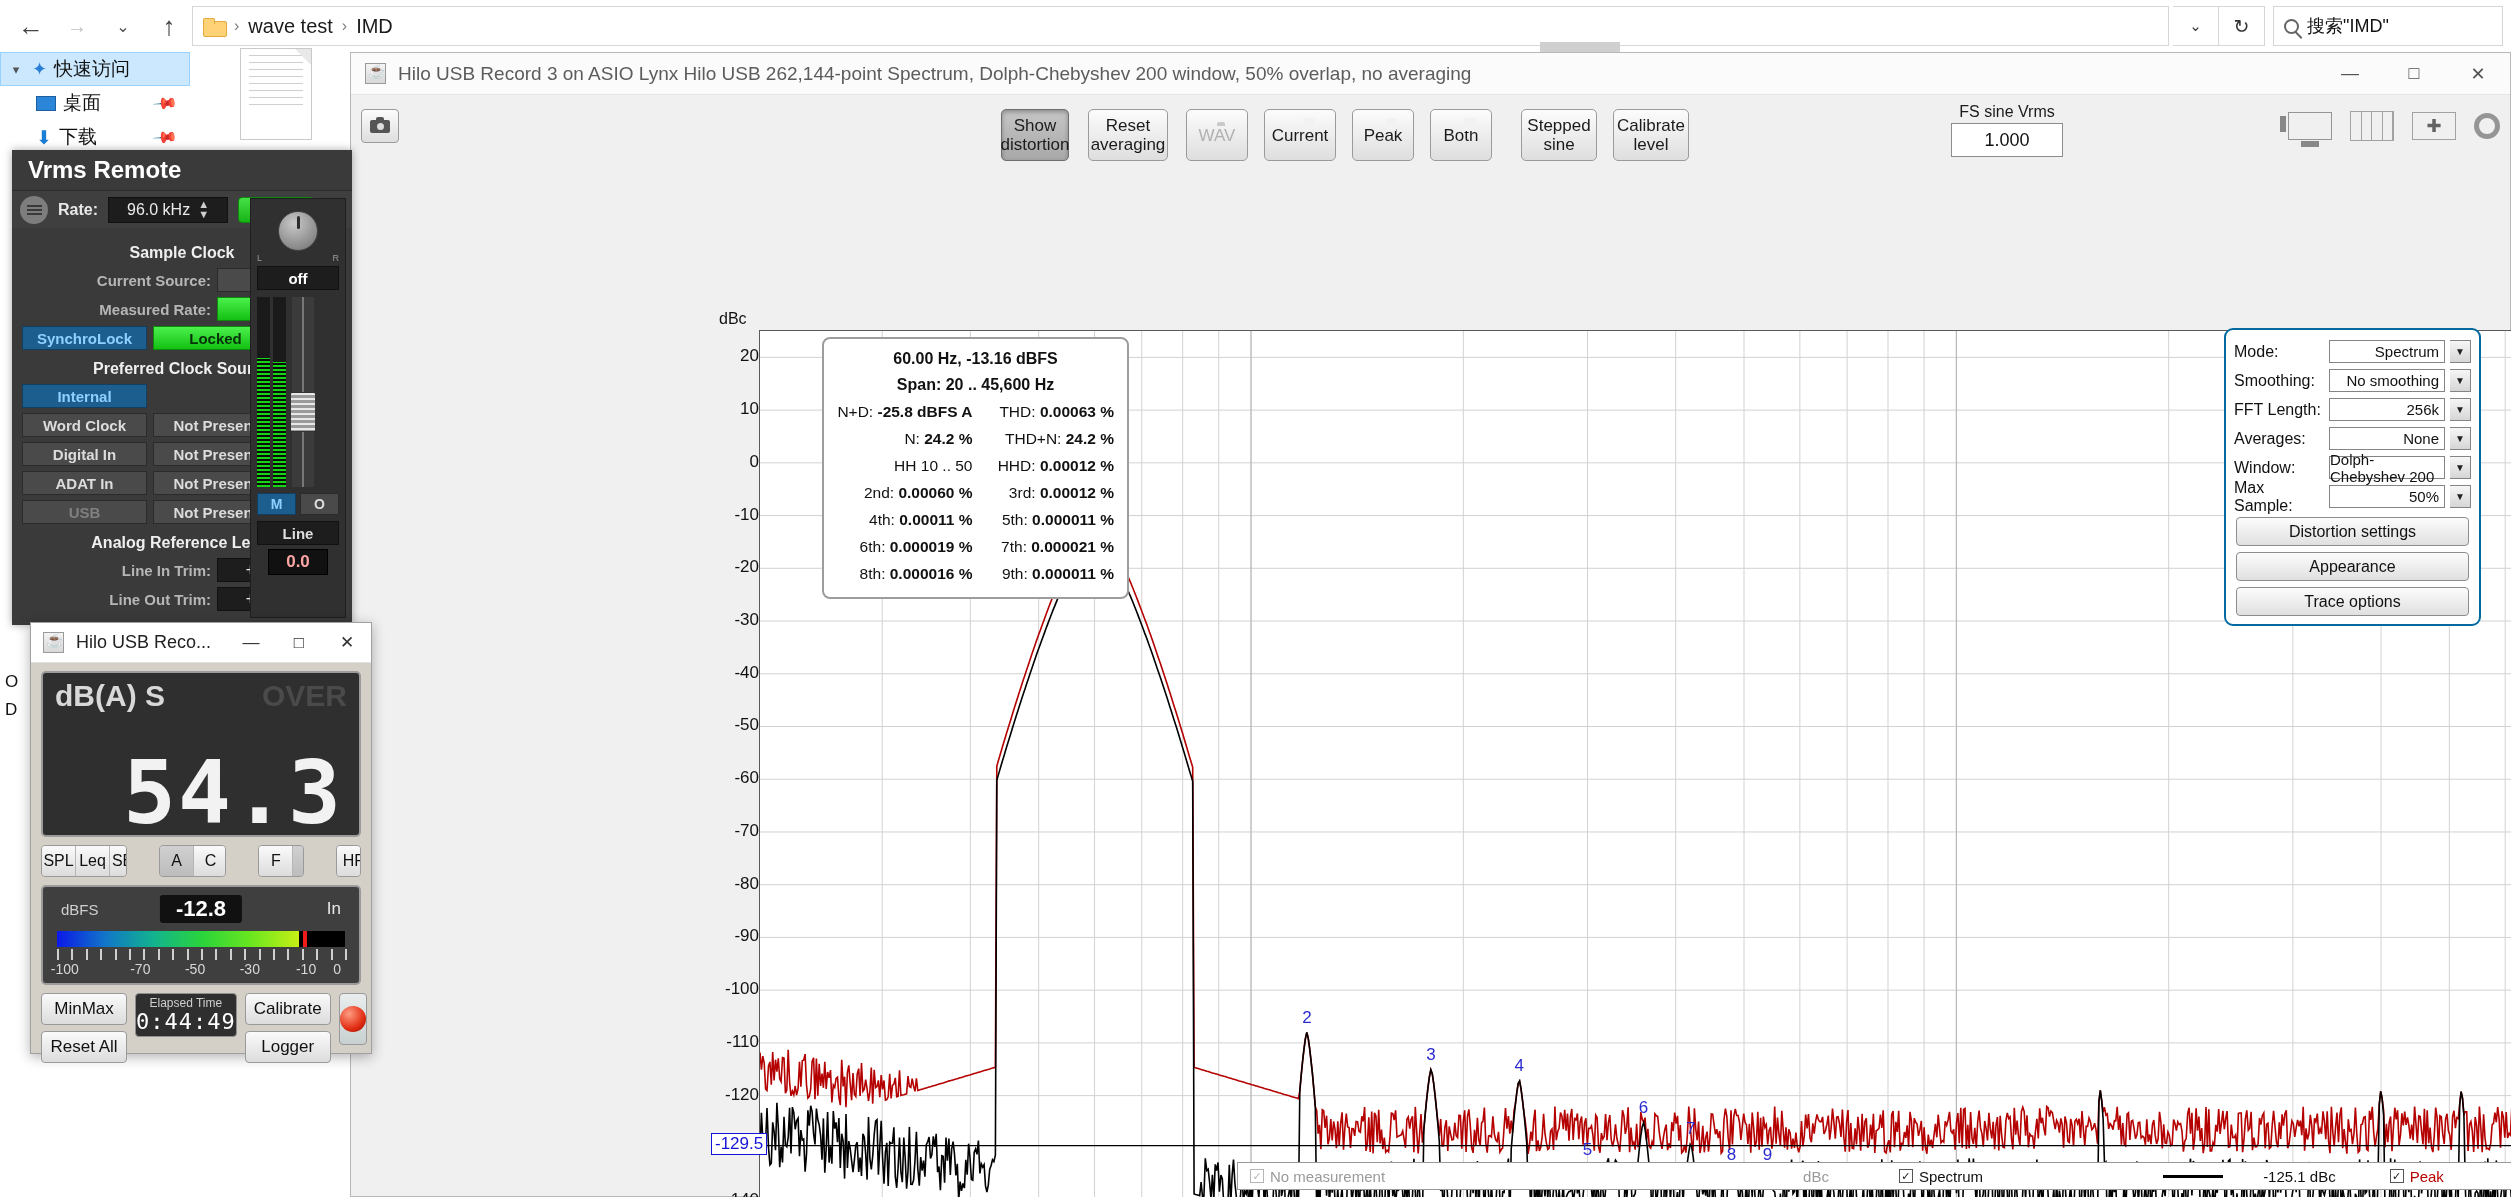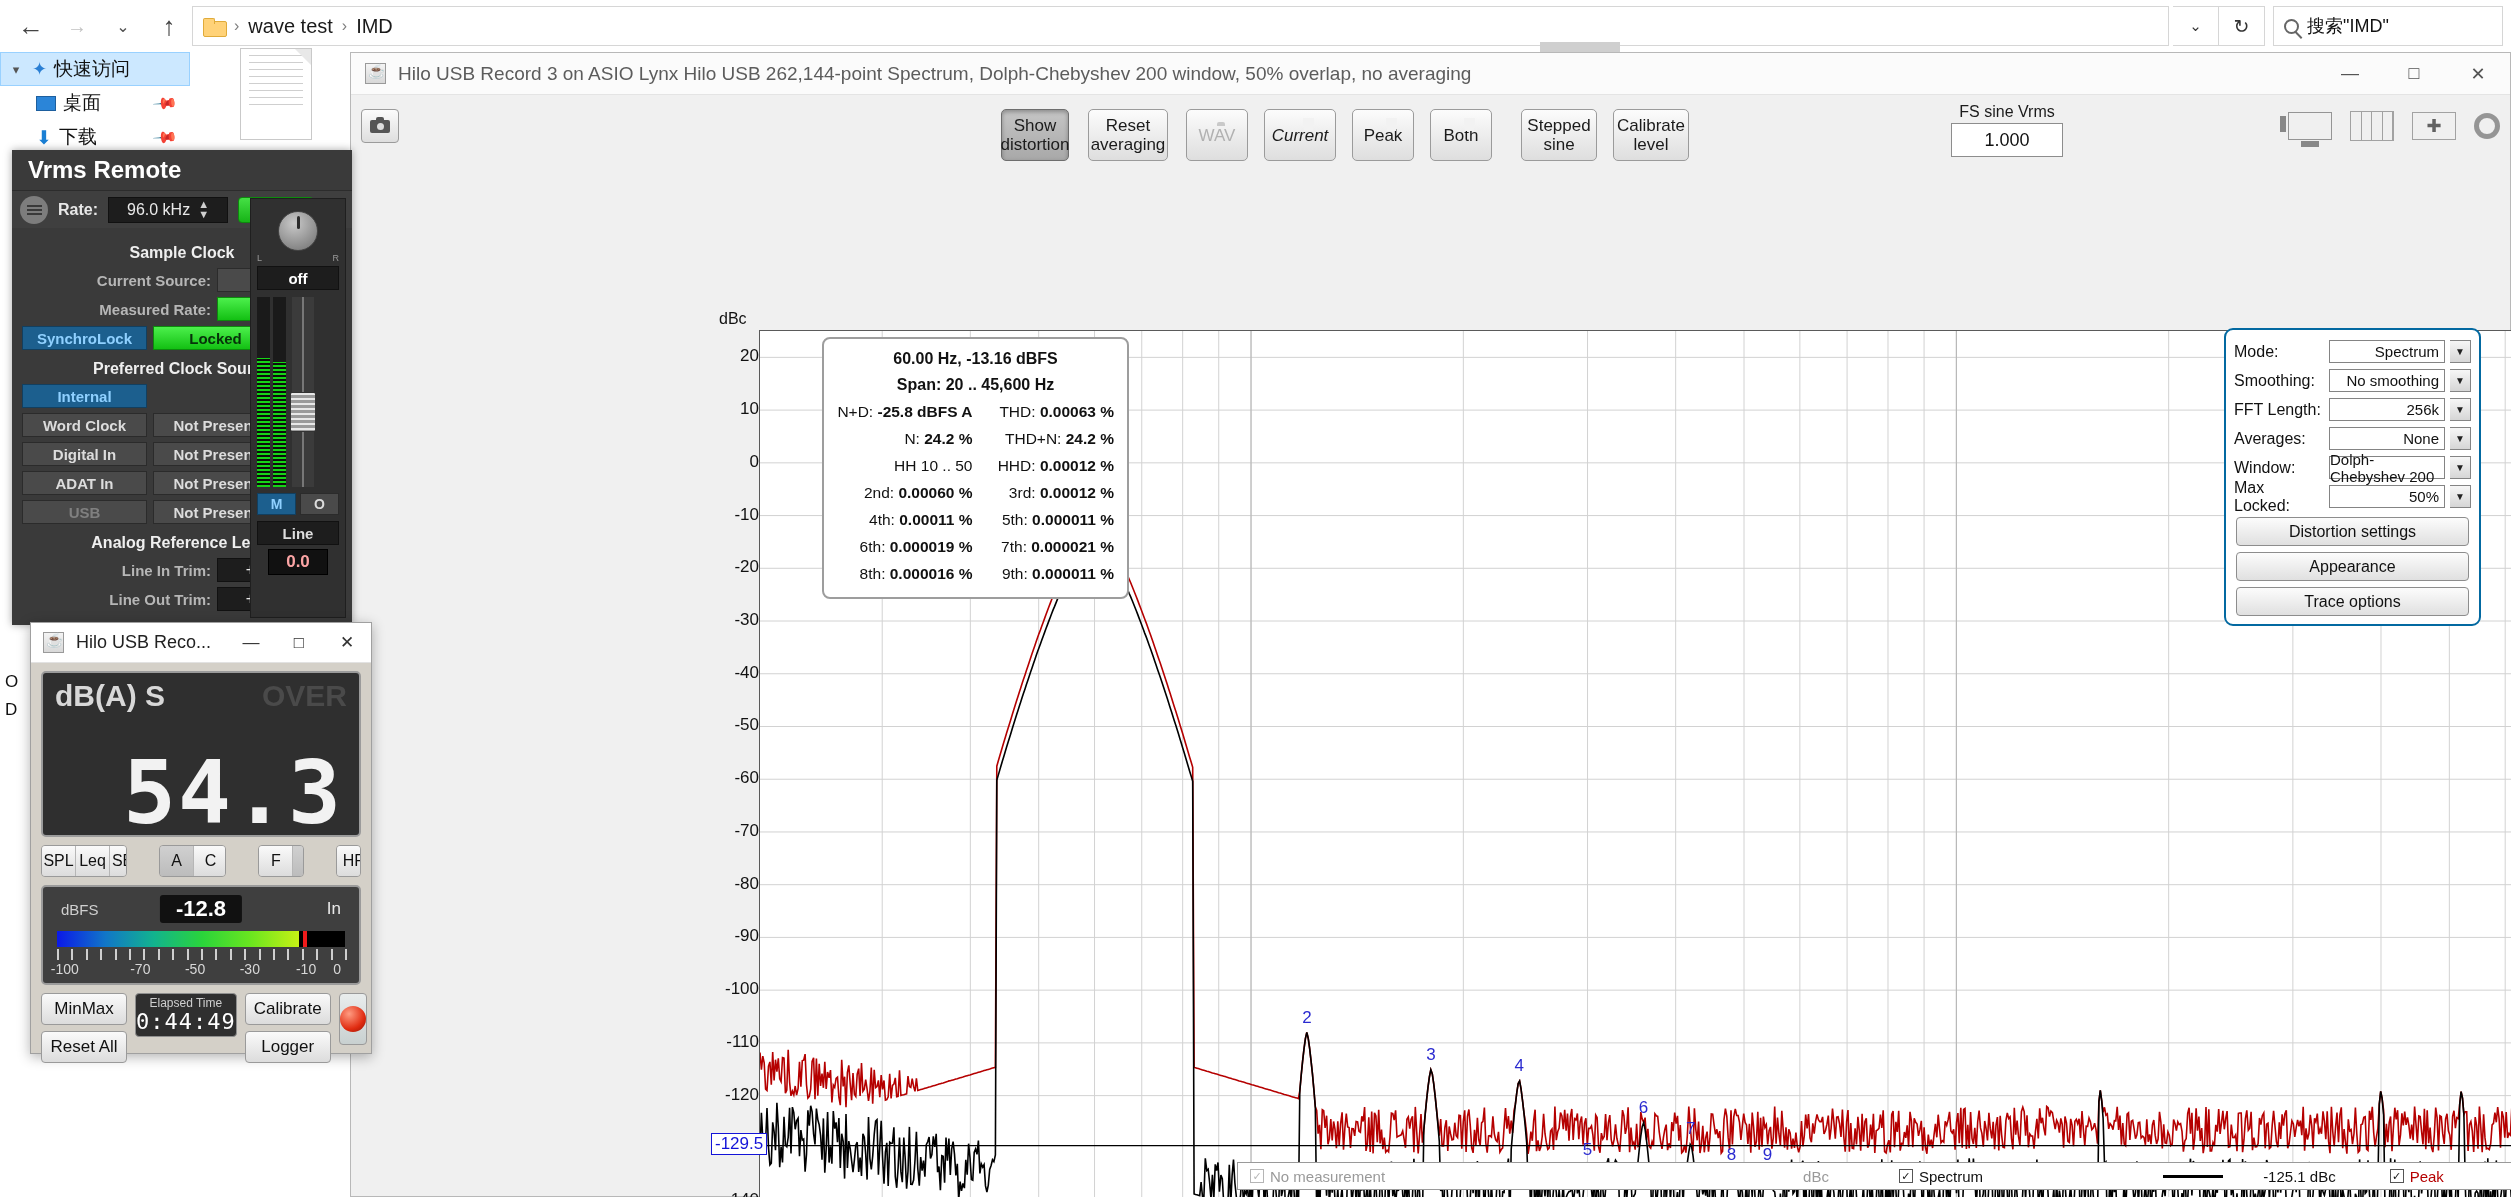--- a/index.html
+++ b/index.html
@@ -360,21 +360,21 @@
       <span>distortion</span>
     </div>
     <div class="tb-btn" style="left:737px;width:80px;">
       <span>Reset</span>
       <span>averaging</span>
     </div>
     <div class="tb-btn dim" style="left:835px;width:62px;">
       <span class="tb-icon"><span class="folder-gray"></span></span>
       <span>WAV</span>
     </div>
-    <div class="tb-btn" style="left:913px;width:72px;font-style:italic;">
+    <div class="tb-btn" style="left:913px;width:72px;">
       <span class="tb-icon"><span class="save-ico"></span></span>
       <span>Current</span>
     </div>
     <div class="tb-btn" style="left:1001px;width:62px;">
       <span class="tb-icon"><span class="save-ico"></span></span>
       <span>Peak</span>
     </div>
     <div class="tb-btn" style="left:1079px;width:62px;">
       <span class="tb-icon"><span class="save-ico"></span></span>
       <span>Both</span>
@@ -555,21 +555,21 @@
           <span class="set-lab">Averages:</span>
           <span class="combo">None</span>
           <span class="combo-arrow">▼</span>
         </div>
         <div class="set-row">
           <span class="set-lab">Window:</span>
           <span class="combo">Dolph-Chebyshev 200</span>
           <span class="combo-arrow">▼</span>
         </div>
         <div class="set-row">
-          <span class="set-lab">Max Locked:</span>
+          <span class="set-lab">Max Sample:</span>
           <span class="combo">50%</span>
           <span class="combo-arrow">▼</span>
         </div>
       </div>
     <div class="wide-btn">Distortion settings</div>
     <div class="wide-btn">Appearance</div>
     <div class="wide-btn">Trace options</div>
   </div>
 
   <div id="statusbar">

